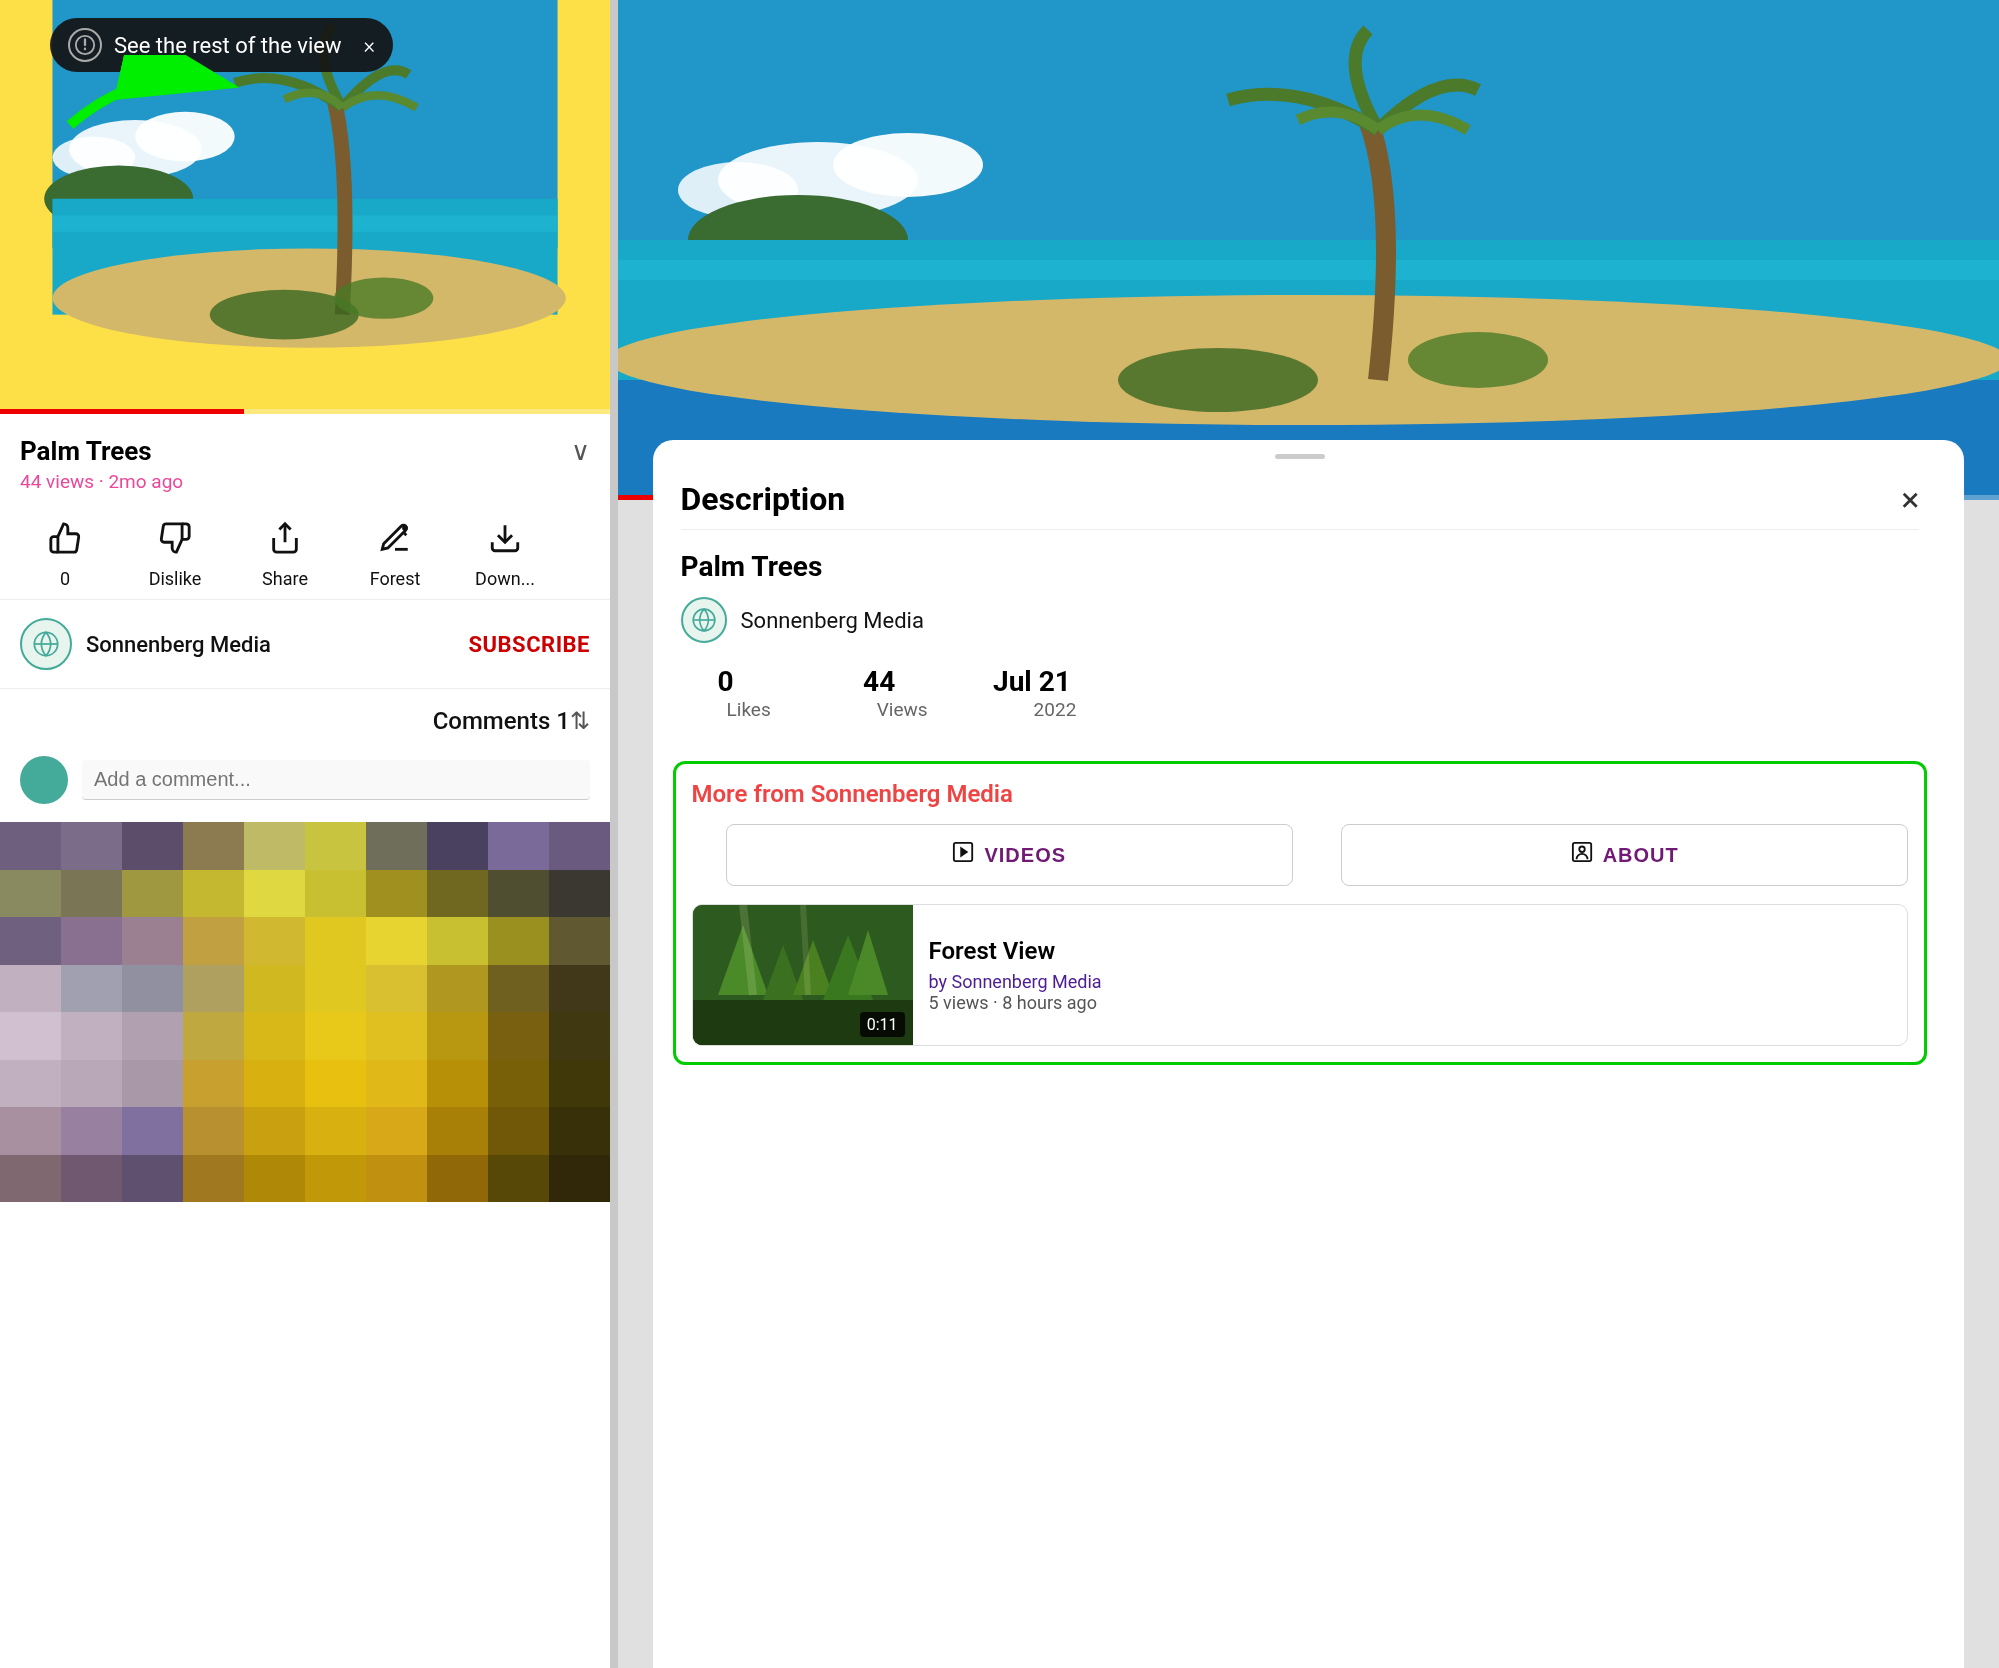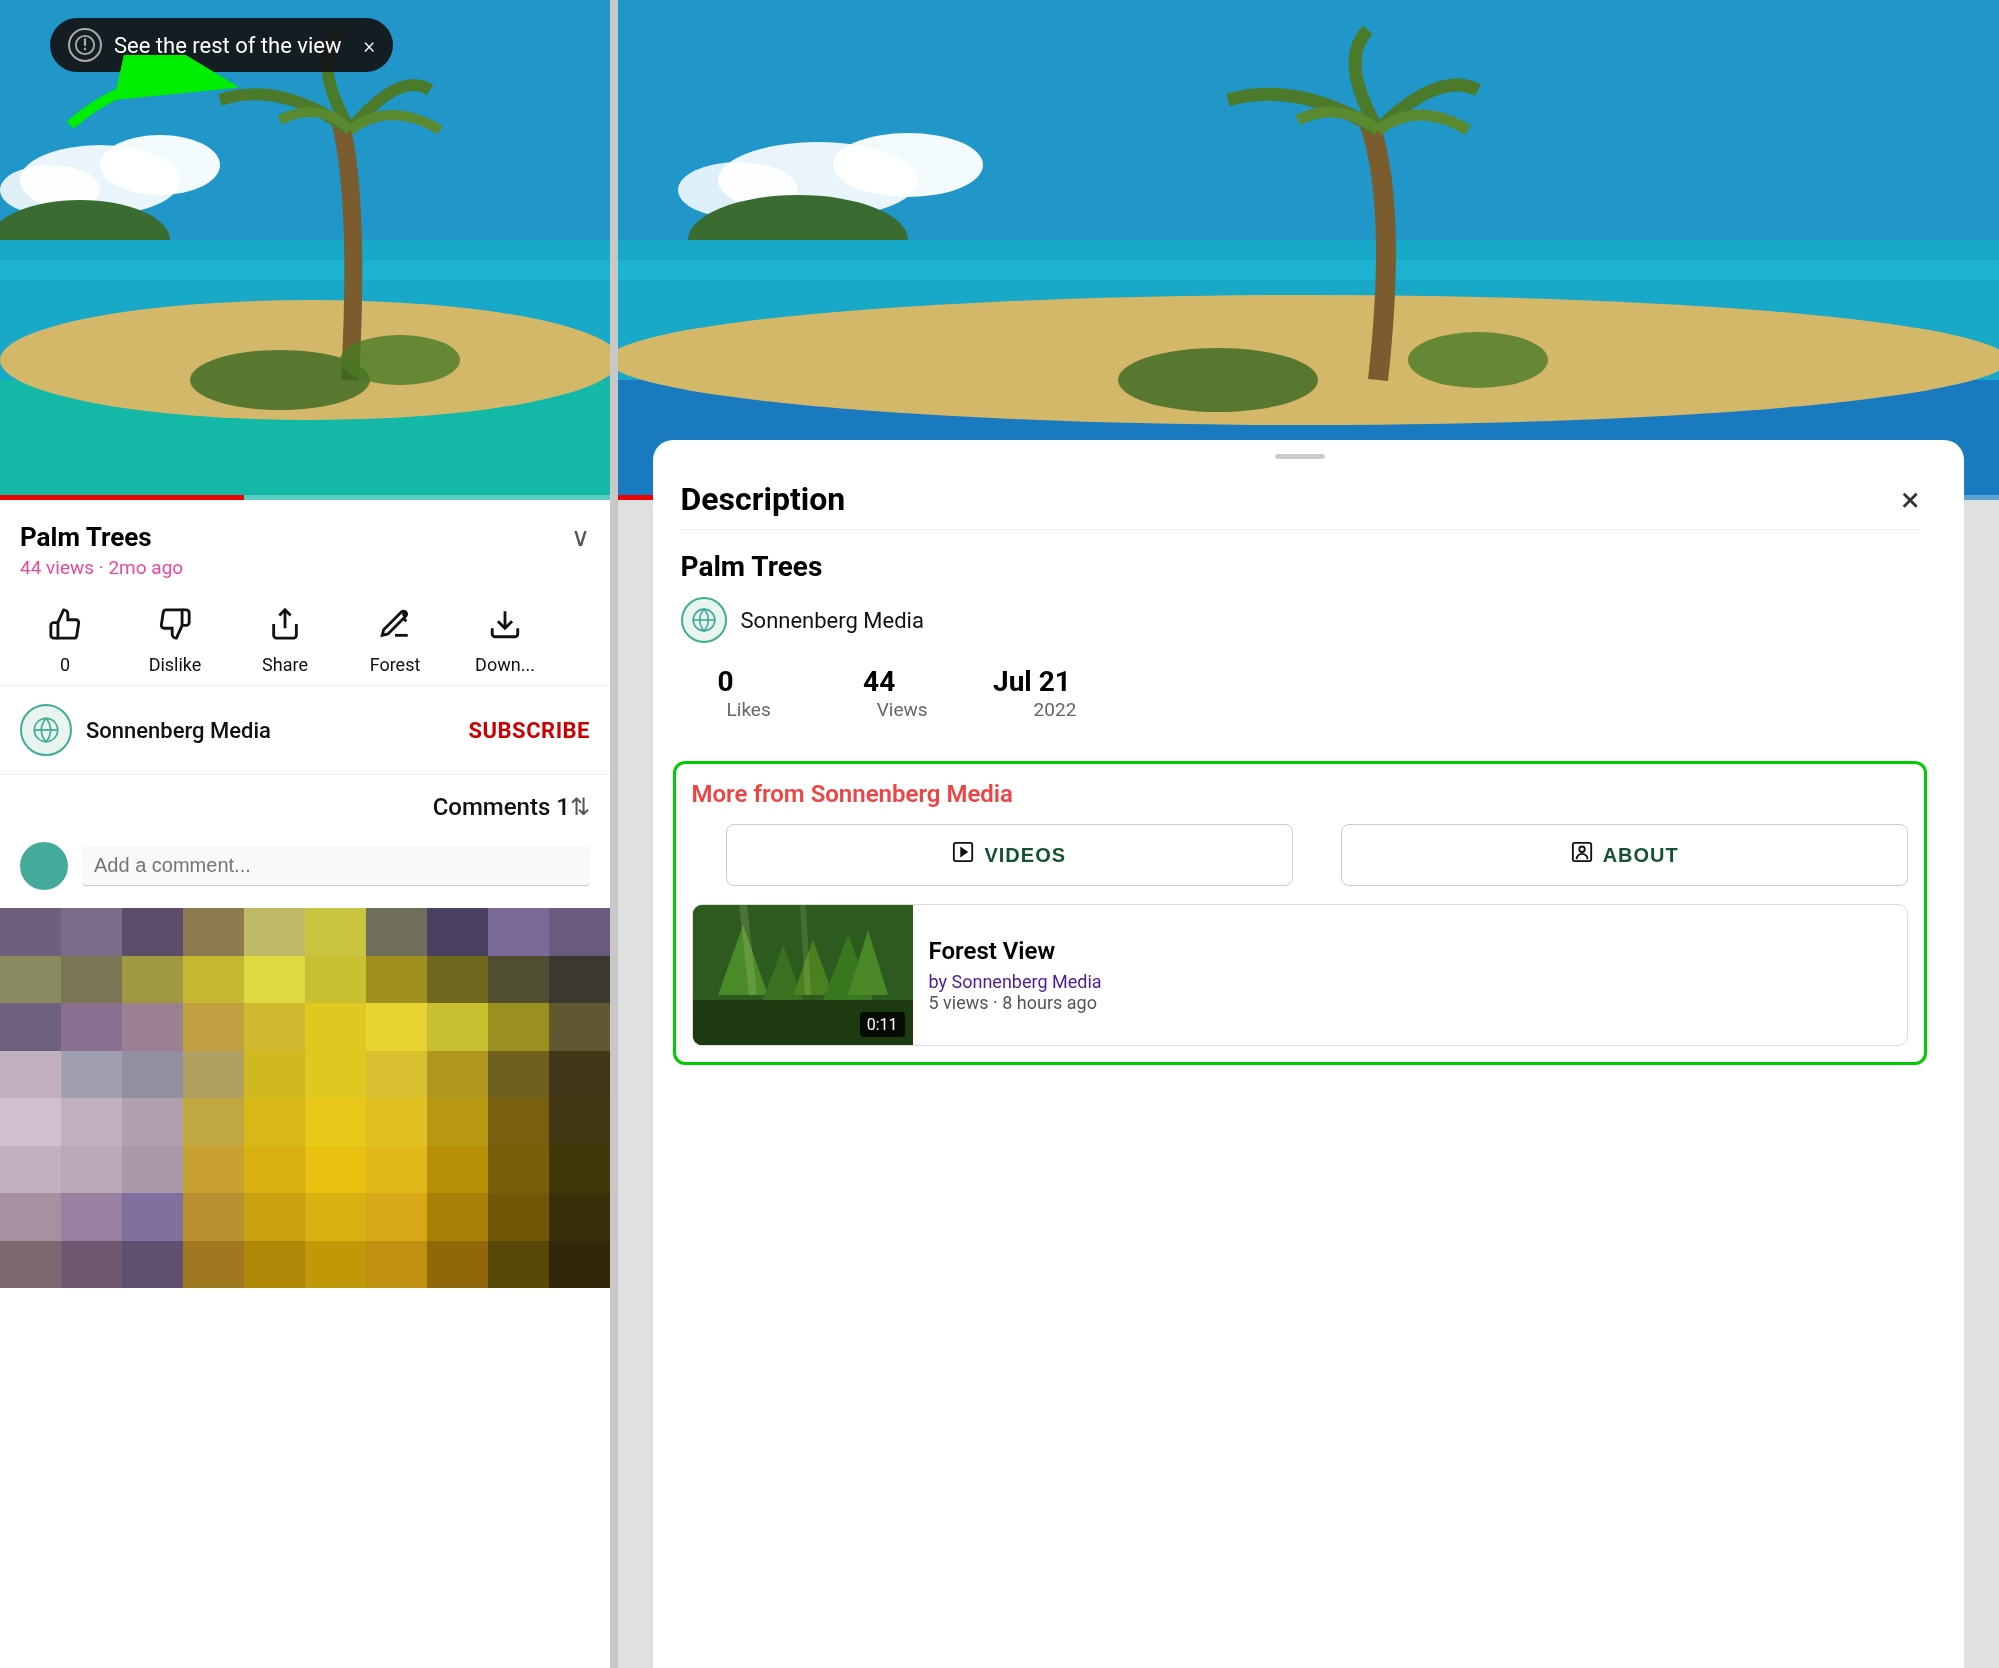--- a/index.html
+++ b/index.html
@@ -18,24 +18,24 @@
       width: 610px;
       height: 1668px;
       background: #fff;
       position: relative;
       flex-shrink: 0;
       overflow: hidden;
     }
 
     .video-area-left {
       width: 610px;
-      height: 500px;
+      height: 414px;
       position: relative;
       overflow: hidden;
-      background: #14b8a6;
+      background: #fde047;
     }
 
     
     .beach-bg {
       width: 100%;
       height: 100%;
       position: absolute;
       top: 0; left: 0;
     }
 
@@ -395,21 +395,21 @@
       flex: 1;
       border: 1.5px solid #ccc;
       border-radius: 8px;
       padding: 16px 10px;
       display: flex;
       align-items: center;
       justify-content: center;
       gap: 10px;
       font-size: 20px;
       font-weight: 700;
-      color: #14532d;
+      color: #701a75;
       cursor: pointer;
       background: #fff;
       letter-spacing: 1px;
       margin-left: 34px;
     }
     .channel-btn-icon {
       font-size: 22px;
     }
 
     .video-card {

